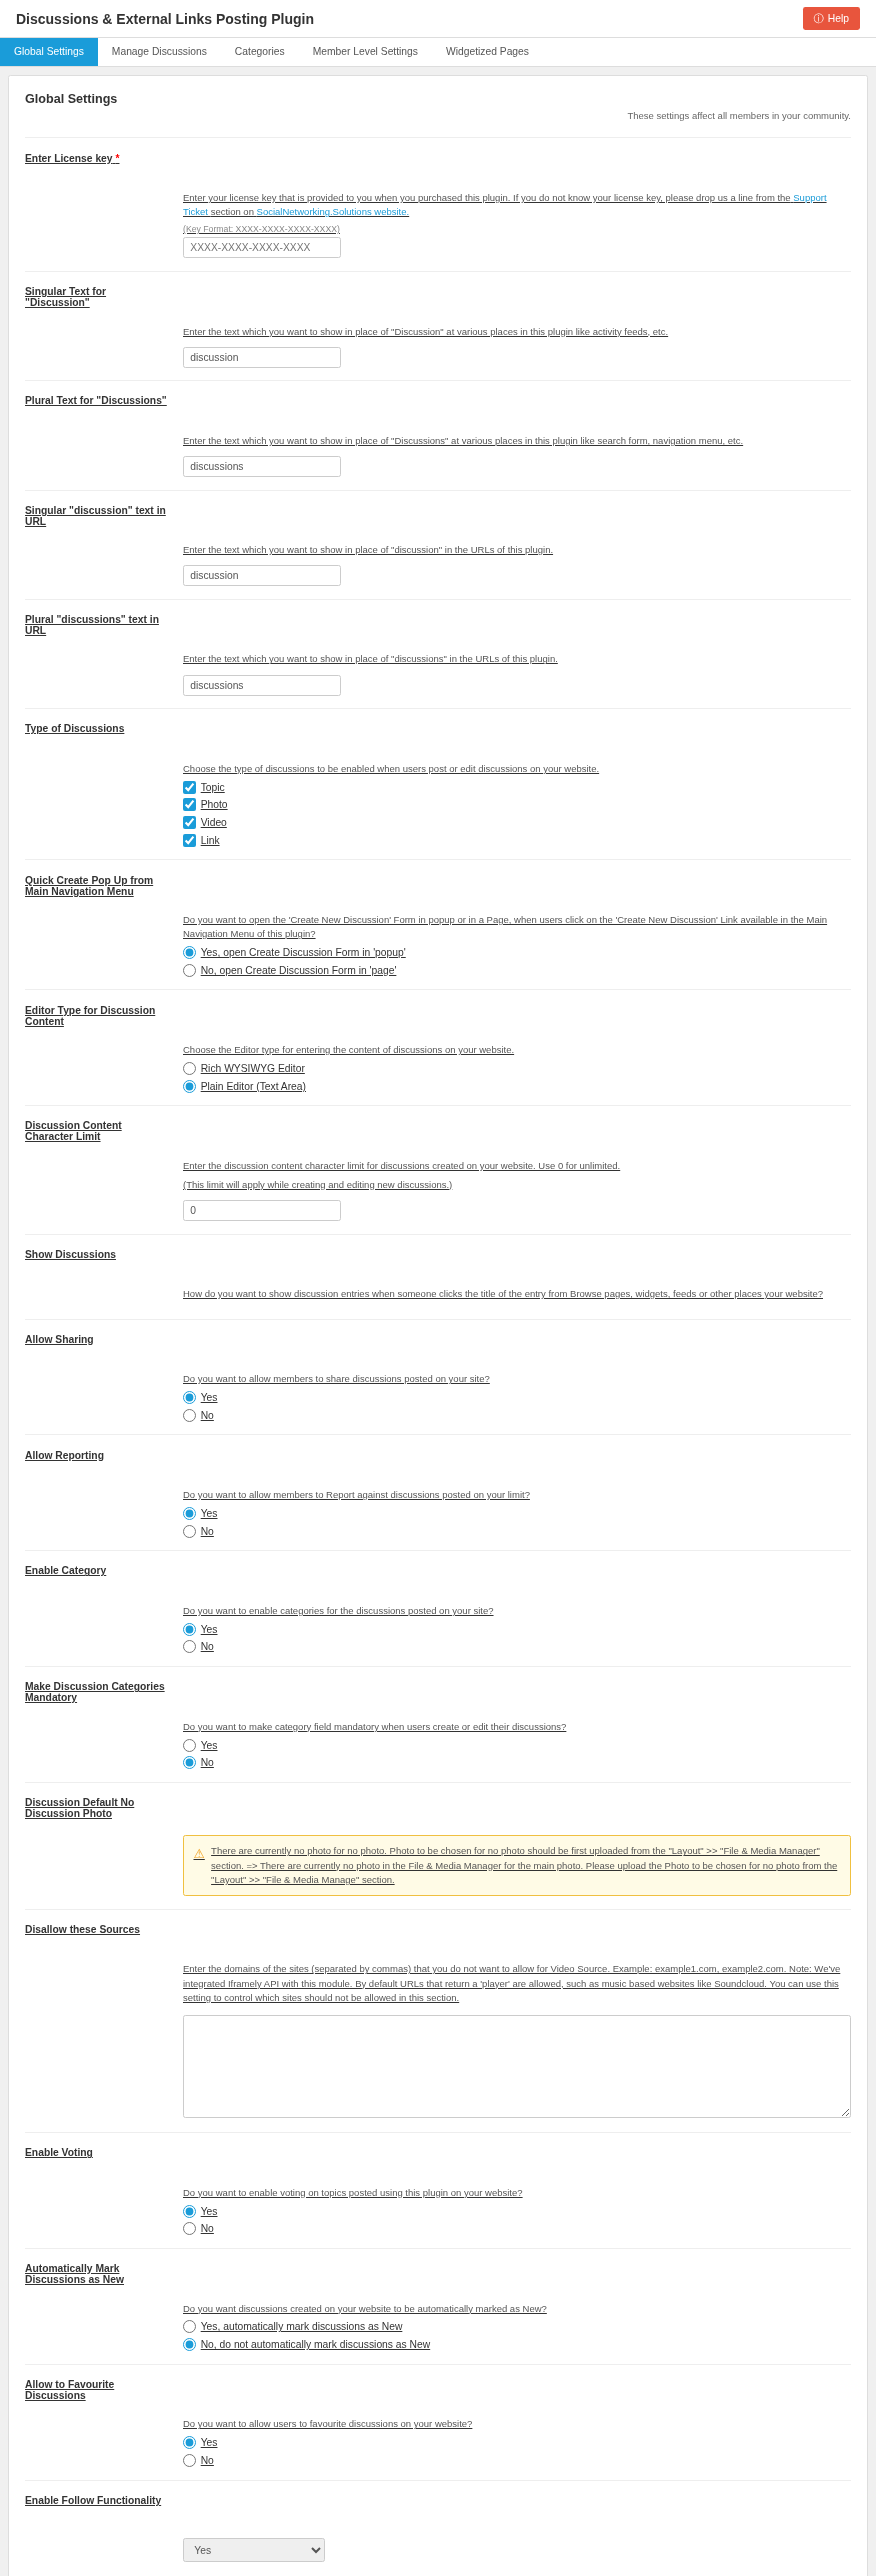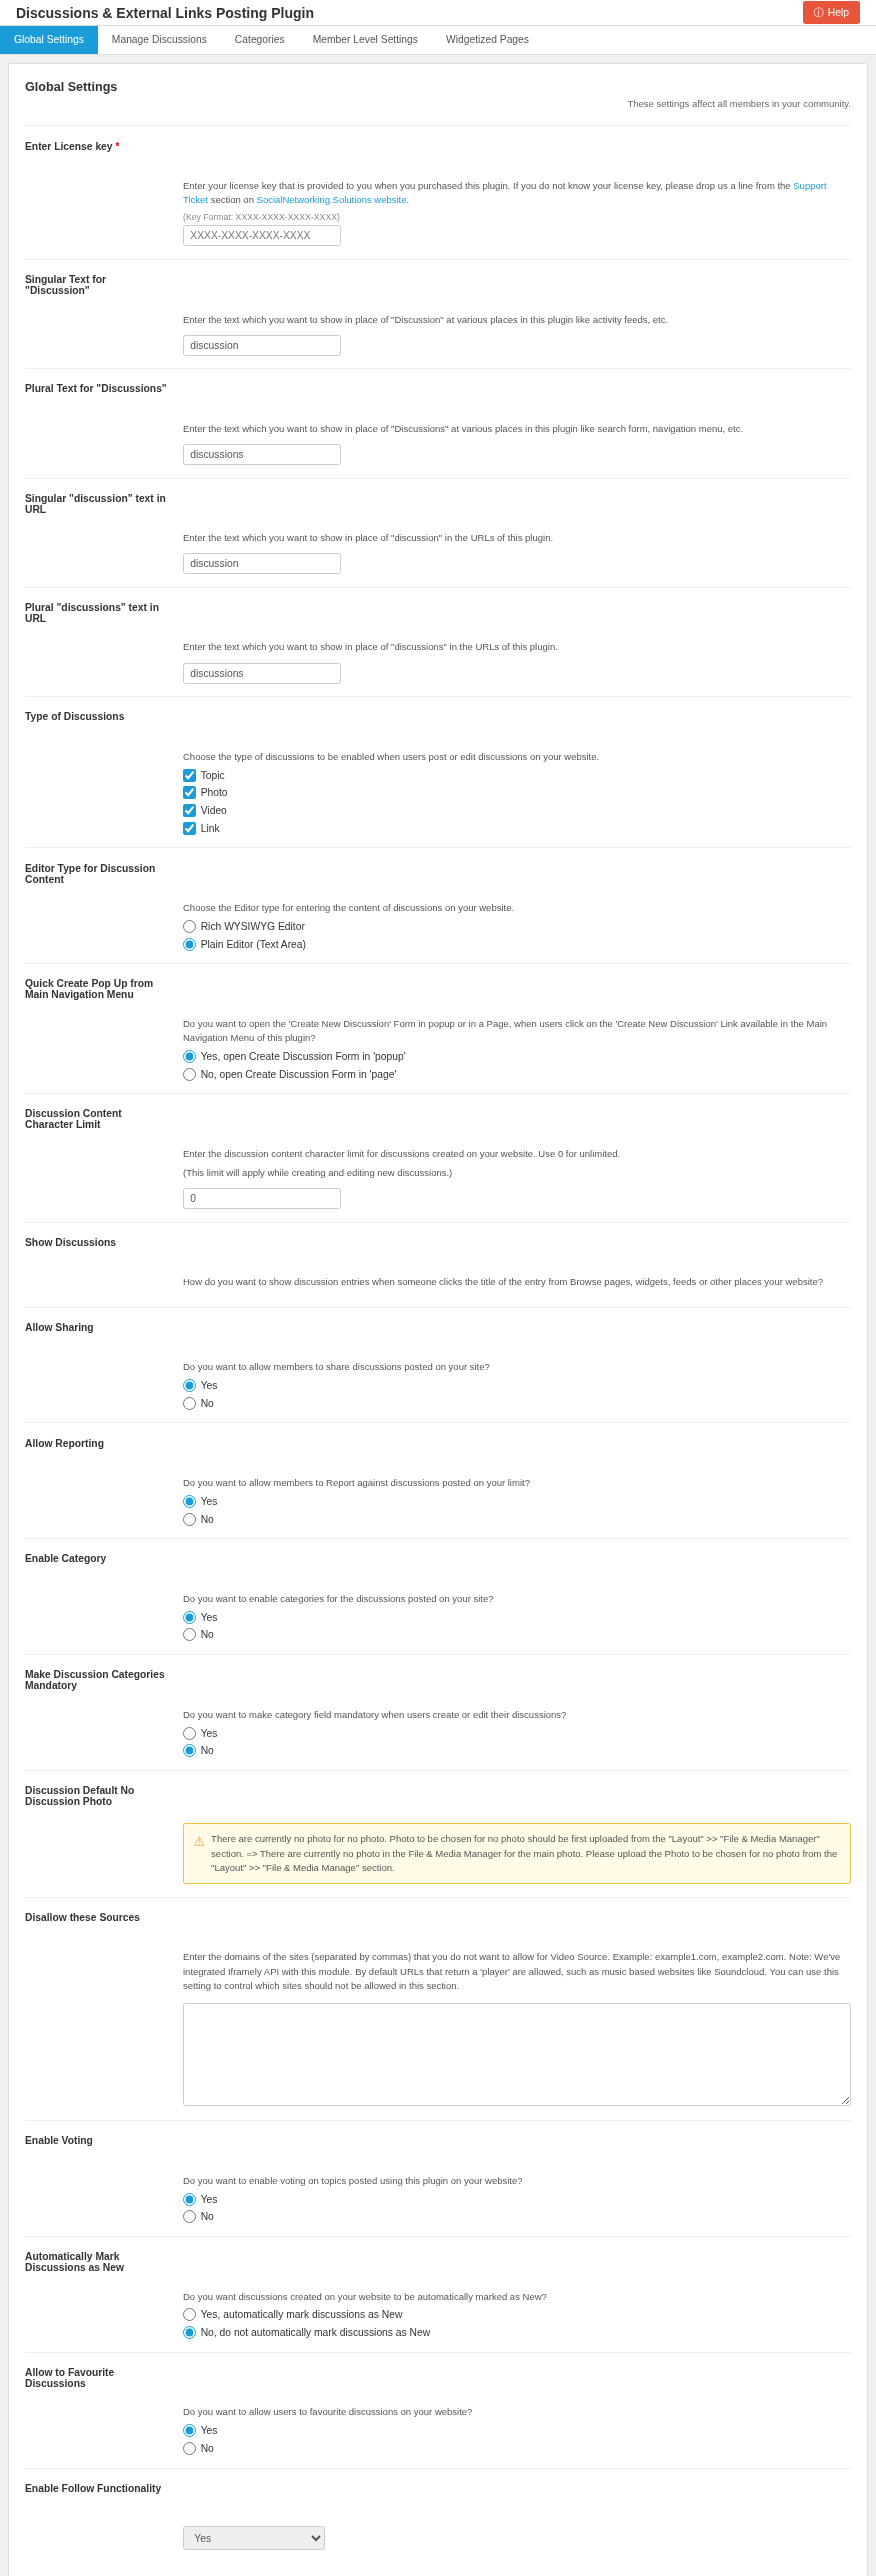--- a/index.html
+++ b/index.html
@@ -9,21 +9,21 @@
       background: #f0f0f0;
       color: #333;
     }
     .page-wrapper {
       max-width: 876px;
       margin: 0 auto;
       background: #f0f0f0;
     }
     .header {
       background: #fff;
-      padding: 1px 16px;
+      padding: 7px 16px;
       display: flex;
       align-items: center;
       justify-content: space-between;
       border-bottom: 0.8px solid #ddd;
     }
     .header-title {
       font-size: 14px;
       font-weight: bold;
       color: #333;
     }
@@ -75,20 +75,21 @@
     .section-subtitle {
       color: #666;
       font-size: 9.5px;
       margin-bottom: 16px;
       text-align: right;
     }
     .form-row {
       display: flex;
       border-top: 0.8px solid #eee;
       padding: 12.6px 0;
+      text-decoration: underline;
     }
     .form-label {
       width: 158px;
       min-width: 158px;
       font-size: 10.3px;
       font-weight: bold;
       color: #333;
       padding-right: 12px;
       padding-top: 1.6px;
     }
@@ -283,48 +284,48 @@
           </label>
           <label class="checkbox-item">
             <input type="checkbox" checked="" style="">
             <span>Link</span>
           </label>
         </div>
       </div>
     </div>
 
     <div class="form-row">
+      <div class="form-label">Quick Create Pop Up from Main Navigation Menu</div>
+      <div class="form-content">
+        <p>Do you want to open the 'Create New Discussion' Form in popup or in a Page, when users click on the 'Create New Discussion' Link available in the Main Navigation Menu of this plugin?</p>
+        <div class="radio-group">
+          <label class="radio-item">
+            <input type="radio" name="quick_create" checked="" style="">
+            <span>Yes, open Create Discussion Form in 'popup'</span>
+          </label>
+          <label class="radio-item">
+            <input type="radio" name="quick_create" style="">
+            <span>No, open Create Discussion Form in 'page'</span>
+          </label>
+        </div>
+      </div>
+    </div>
+
+    <div class="form-row">
       <div class="form-label">Editor Type for Discussion Content</div>
       <div class="form-content">
         <p>Choose the Editor type for entering the content of discussions on your website.</p>
         <div class="radio-group">
           <label class="radio-item">
             <input type="radio" name="editor_type" style="">
             <span>Rich WYSIWYG Editor</span>
           </label>
           <label class="radio-item">
             <input type="radio" name="editor_type" checked="" style="">
             <span>Plain Editor (Text Area)</span>
-          </label>
-        </div>
-      </div>
-    </div>
-
-    <div class="form-row">
-      <div class="form-label">Quick Create Pop Up from Main Navigation Menu</div>
-      <div class="form-content">
-        <p>Do you want to open the 'Create New Discussion' Form in popup or in a Page, when users click on the 'Create New Discussion' Link available in the Main Navigation Menu of this plugin?</p>
-        <div class="radio-group">
-          <label class="radio-item">
-            <input type="radio" name="quick_create" checked="" style="">
-            <span>Yes, open Create Discussion Form in 'popup'</span>
-          </label>
-          <label class="radio-item">
-            <input type="radio" name="quick_create" style="">
-            <span>No, open Create Discussion Form in 'page'</span>
           </label>
         </div>
       </div>
     </div>
 
     <div class="form-row">
       <div class="form-label">Discussion Content Character Limit</div>
       <div class="form-content">
         <p>Enter the discussion content character limit for discussions created on your website. Use 0 for unlimited.</p>
         <p>(This limit will apply while creating and editing new discussions.)</p>

